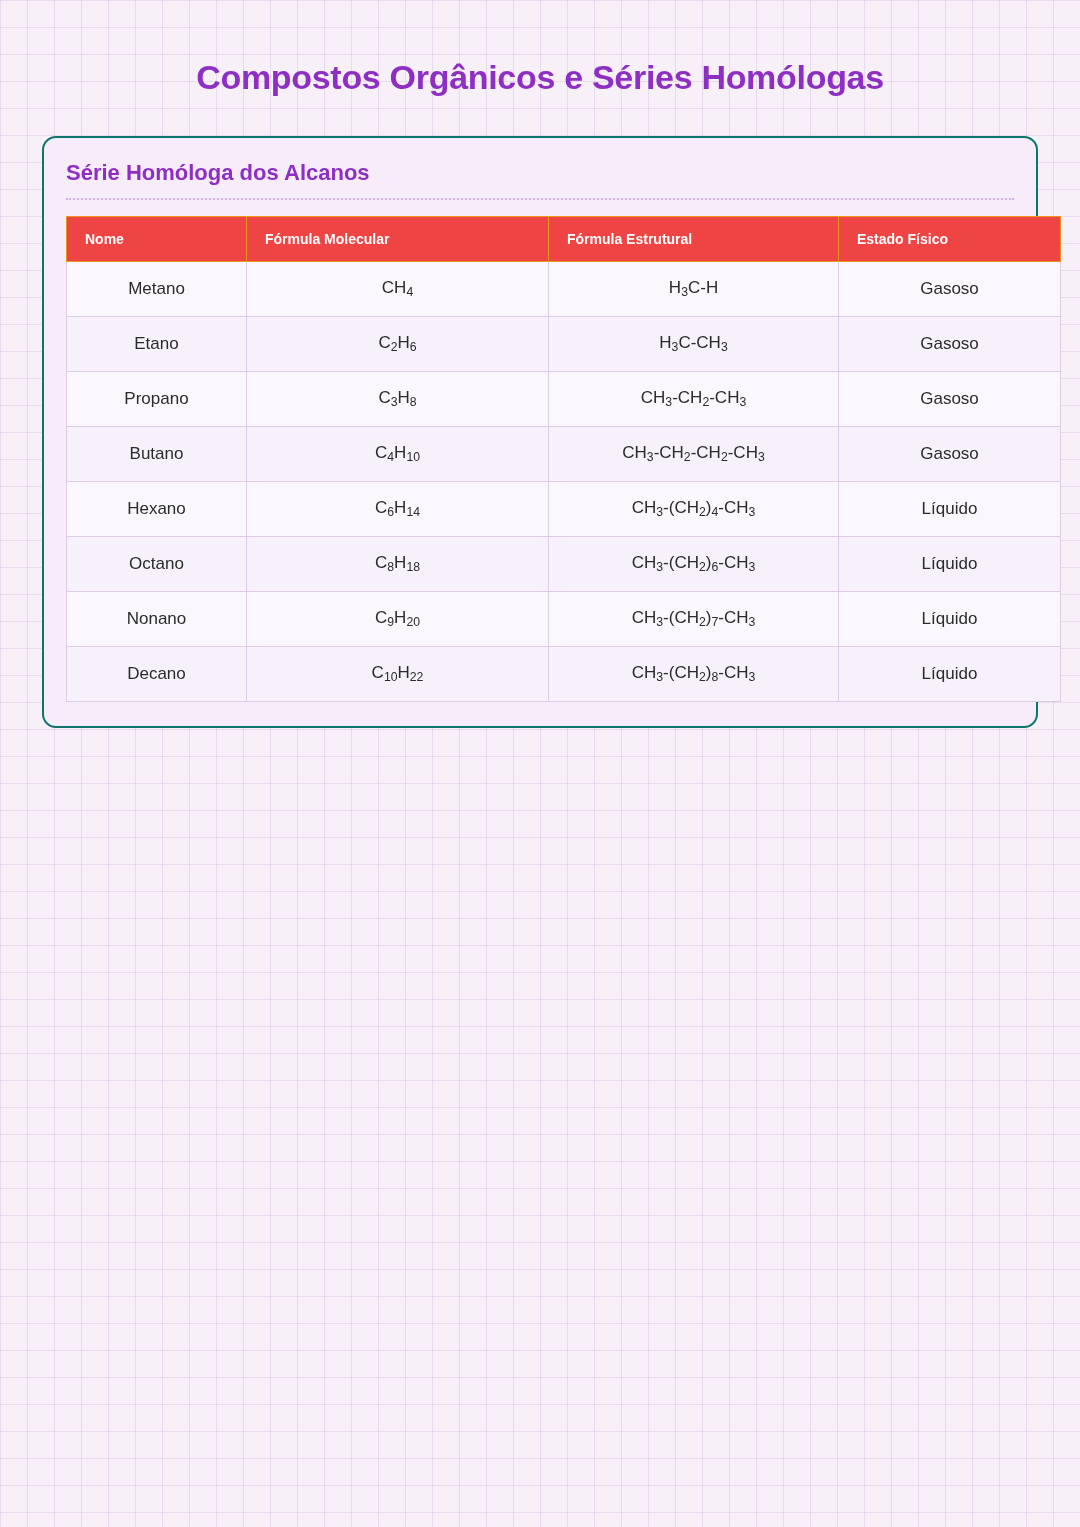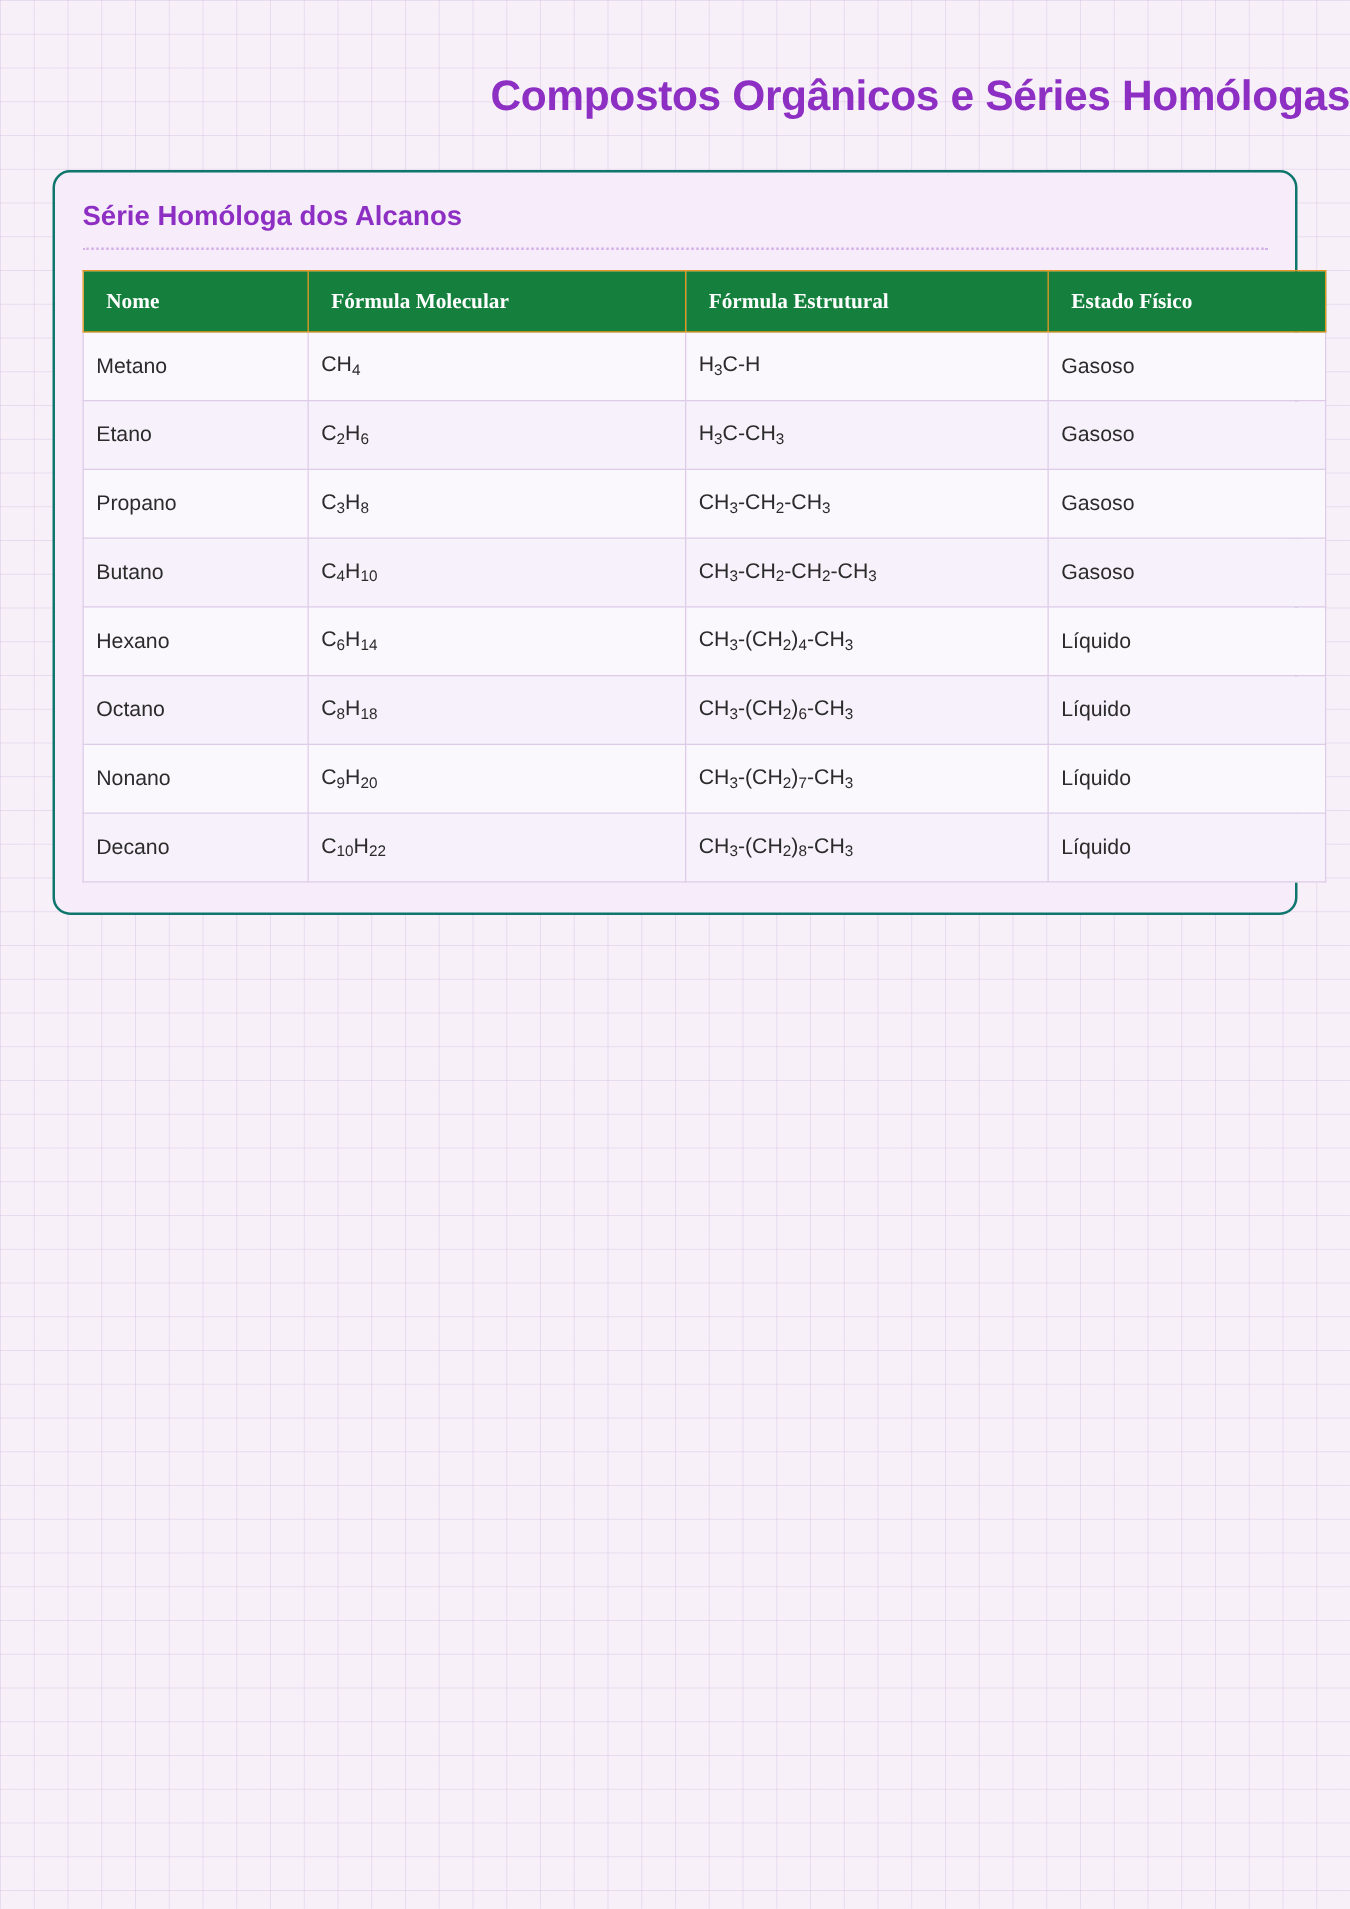--- a/index.html
+++ b/index.html
@@ -13,21 +13,21 @@
     background-image:
       linear-gradient(to right, rgba(198,170,214,0.30) 1px, transparent 1px),
       linear-gradient(to bottom, rgba(198,170,214,0.30) 1px, transparent 1px);
     background-size: 27px 27px;
     font-family: "Liberation Sans", sans-serif;
     overflow: hidden;
     position: relative;
   }
 
   .page-title {
-    text-align: right;
+    text-align: center;
     color: #8e2fc4;
     font-size: 34px;
     font-weight: bold;
     letter-spacing: -0.3px;
     margin: 57px 0 0 0;
     line-height: 1.2;
   }
 
   .card {
     position: absolute;
@@ -63,34 +63,33 @@
   }
 
   table.alkane-table {
     width: 952px;
     border-collapse: collapse;
     table-layout: fixed;
     font-size: 17px;
   }
 
   table.alkane-table thead th {
-    background: #15803d;
+    background: #ef4444;
     color: #ffffff;
-    font-size: 17px;
+    font-size: 14px;
     font-weight: bold;
     text-align: left;
     padding: 14px 18px;
     border: 1px solid #e8951a;
-    font-family: Liberation Serif, serif;
   }
 
   table.alkane-table tbody td {
     border: 1px solid #ddcbe8;
     padding: 14px 10px;
-    text-align: left;
+    text-align: center;
     color: #2b2b2b;
     background: #fbf8fd;
     height: 26px;
   }
   table.alkane-table tbody tr:nth-child(even) td {
     background: #f6f1fa;
   }
 
   .col-nome   { width: 180px; }
   .col-mol    { width: 302px; }

